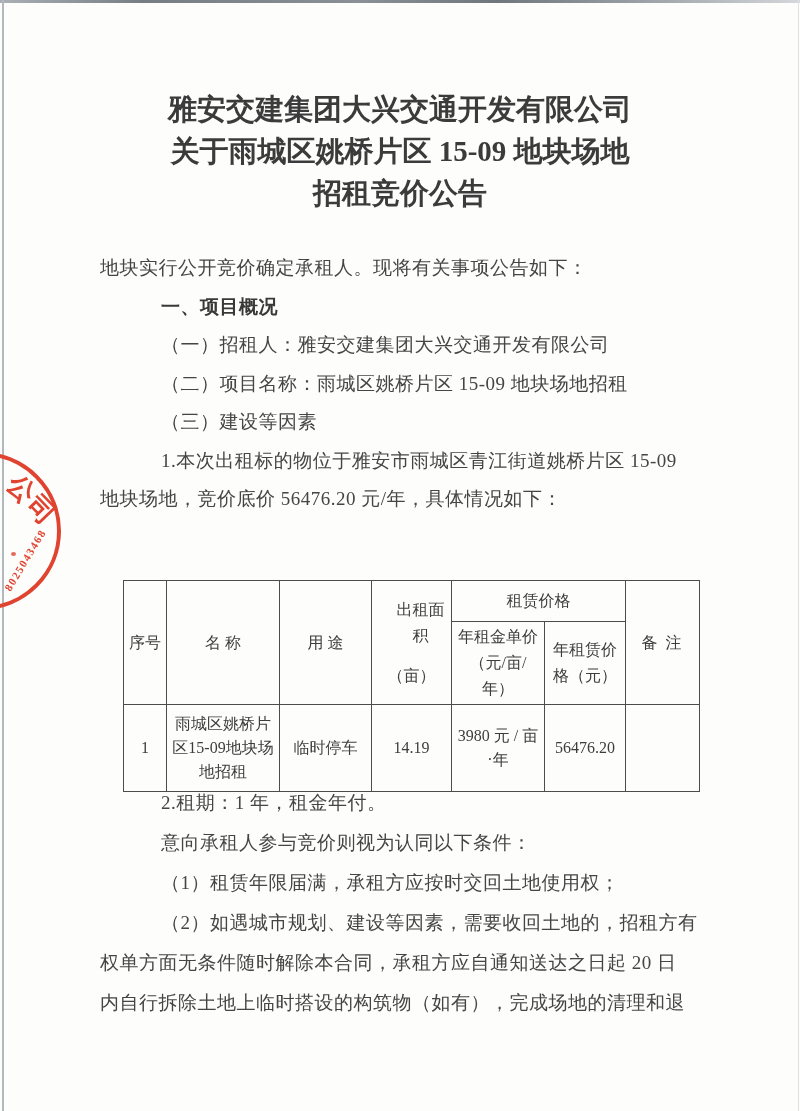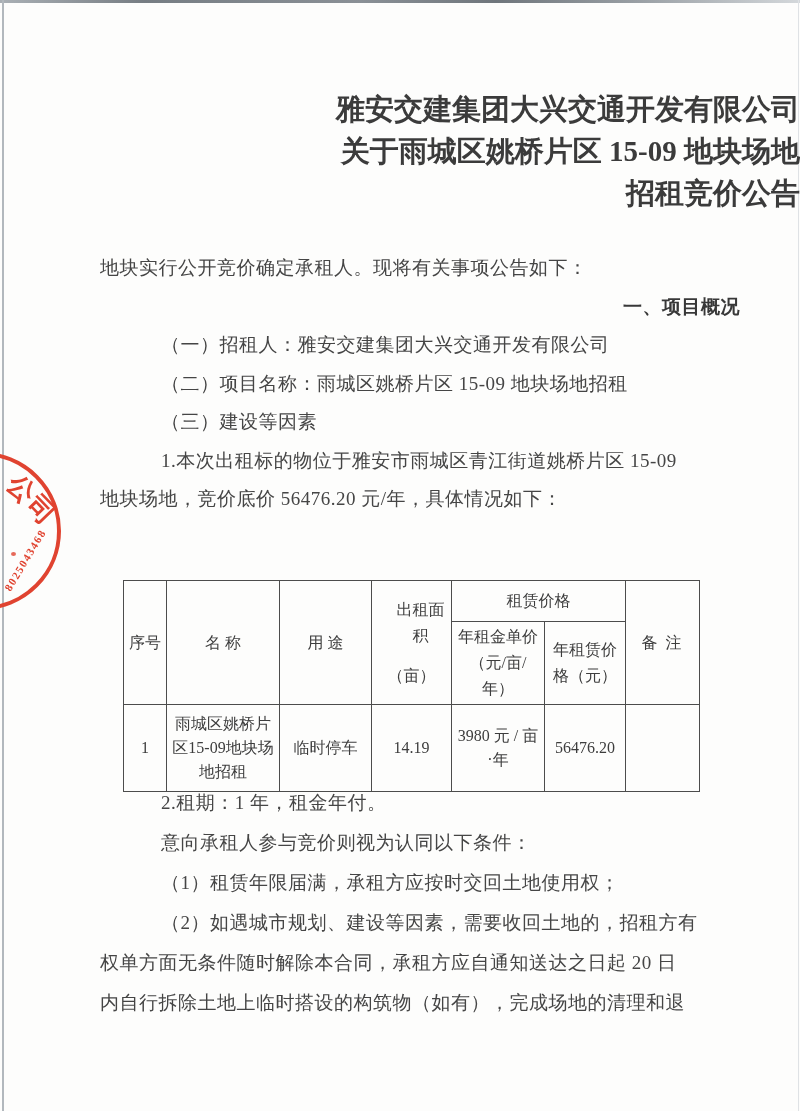--- a/index.html
+++ b/index.html
@@ -7,30 +7,30 @@
     position:relative;width:800px;height:1111px;background:#fdfdfc;overflow:hidden;
     font-family:"Liberation Serif","DejaVu Serif",serif;color:#424242;
   }
   
   .edge-top{position:absolute;top:0;left:0;width:800px;height:3px;
     background:linear-gradient(90deg,#aab0b5,#767d83 18%,#8a9096 45%,#6f767c 62%,#9aa0a5 80%,#d4d8db);}
   .edge-left{position:absolute;top:0;left:2px;width:2px;height:1111px;background:#b2b8bd;}
   .edge-right{position:absolute;top:0;right:1px;width:1px;height:1111px;background:#dfe2e5;}
 
   
-  .title{position:absolute;top:88px;left:0;width:800px;text-align:right;
+  .title{position:absolute;top:88px;left:0;width:800px;text-align:center;
     font-size:29px;font-weight:bold;line-height:42px;color:#3b3b3b;}
 
   
   .block{position:absolute;left:100px;width:640px;font-size:19px;letter-spacing:.5px;color:#454545;}
   .block1{top:249px;line-height:38.5px;}
   .block2{top:783px;line-height:40px;}
   .ln{white-space:nowrap;}
   .ln.ind{padding-left:61px;}
-  .ln.b{font-weight:bold;color:#383838;text-align:right;}
+  .ln.b{font-weight:bold;color:#383838;}
 
   
   table.info{position:absolute;left:123px;top:580px;width:576px;border-collapse:collapse;
     font-size:16px;color:#3d3d3d;table-layout:fixed;}
   table.info td{border:1.5px solid #4c4c4c;text-align:center;vertical-align:middle;
     padding:2px 4px;line-height:24px;}
   tr.h1 td{height:36px;}
   tr.h2 td{height:46px;}
   tr.d td{height:82px;}
   td.two div{line-height:26px;}

